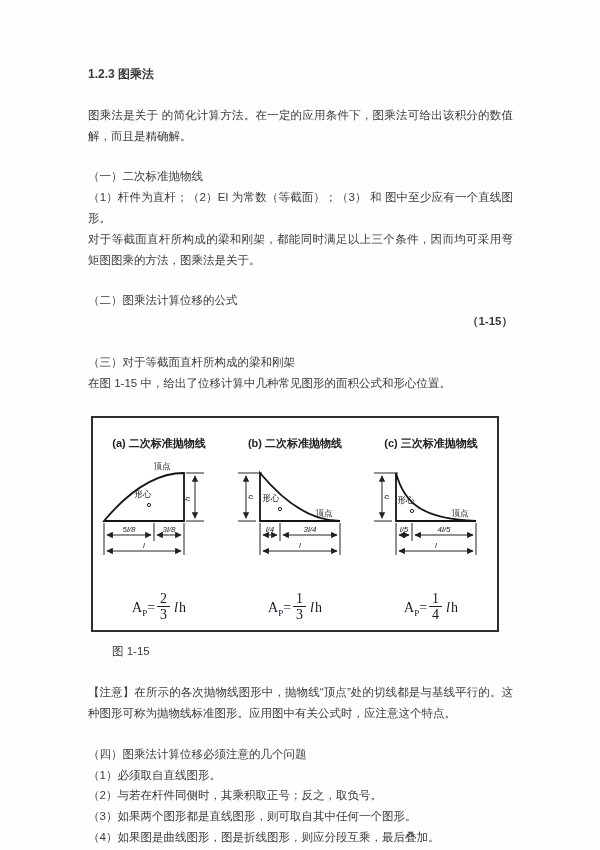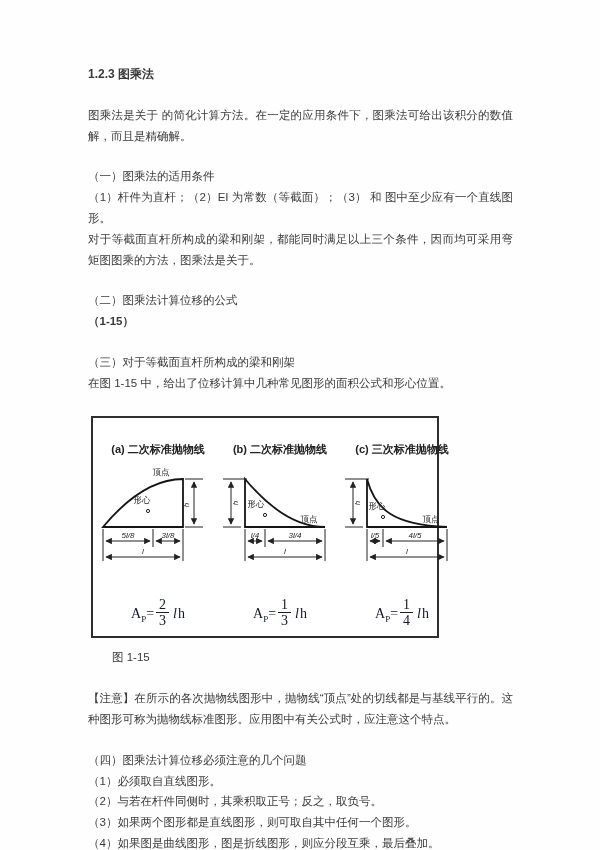--- a/index.html
+++ b/index.html
@@ -5,24 +5,24 @@
   html,body{margin:0;padding:0;}
   body{
     width:600px;height:850px;background:#fefefe;overflow:hidden;
     font-family:"Liberation Sans","DejaVu Sans",sans-serif;color:#3a3a3a;
   }
   .content{position:absolute;left:88px;top:64px;width:425px;
     font-size:11.5px;line-height:20.8px;text-align:justify;}
   p{margin:0;}
   .gap{margin-top:20px;}
   .doc-title{font-weight:bold;font-size:12px;text-align:left;}
-  .eq-num{text-align:left;font-weight:bold;}
+  .eq-num{text-align:right;font-weight:bold;}
   
-  .fig-box{box-sizing:border-box;margin-top:22px;margin-left:3px;width:348px;
-    border:2px solid #2e2e2e;padding:24px 4px 8px;display:flex;justify-content:space-between;
+  .fig-box{box-sizing:border-box;margin-top:22px;margin-left:3px;width:408px;
+    border:2px solid #2e2e2e;padding:18px 4px 8px;display:flex;justify-content:space-between;
     background:#fff;}
   .fig-panel{display:flex;flex-direction:column;align-items:center;width:124px;}
   .fig-panel-label{font-weight:bold;font-size:11px;line-height:14px;white-space:nowrap;color:#222;}
   .fig-svg{margin-top:5px;display:block;}
   .fig-svg text{font-family:"Liberation Sans","DejaVu Sans",sans-serif;fill:#222;}
   .cn-small{font-size:8.5px;}
   .dim-label{font-size:8px;font-style:italic;font-family:"Liberation Serif","DejaVu Serif",serif;}
   .formula{margin-top:24px;font-family:"Liberation Serif","DejaVu Serif",serif;
     font-weight:normal;font-size:14px;color:#0f172a;text-align:center;line-height:1;}
   .formula sub{font-size:9px;}
@@ -42,21 +42,21 @@
     </marker>
   </defs>
 </svg>
 
 <div class="content">
 
   <p class="doc-title">1.2.3 图乘法</p>
 
   <p class="gap">图乘法是关于 的简化计算方法。在一定的应用条件下，图乘法可给出该积分的数值解，而且是精确解。</p>
 
-  <p class="gap">（一）图乘法的适用条件</p>
+  <p class="gap">（一）二次标准抛物线</p>
   <p>（1）杆件为直杆；（2）EI 为常数（等截面）；（3） 和 图中至少应有一个直线图形。</p>
   <p>对于等截面直杆所构成的梁和刚架，都能同时满足以上三个条件，因而均可采用弯矩图图乘的方法，图乘法是关于。</p>
 
   <p class="gap">（二）图乘法计算位移的公式</p>
   <p class="eq-num">（1-15）</p>
 
   <p class="gap">（三）对于等截面直杆所构成的梁和刚架</p>
   <p>在图 1-15 中，给出了位移计算中几种常见图形的面积公式和形心位置。</p>
 
   <div class="fig-box">

